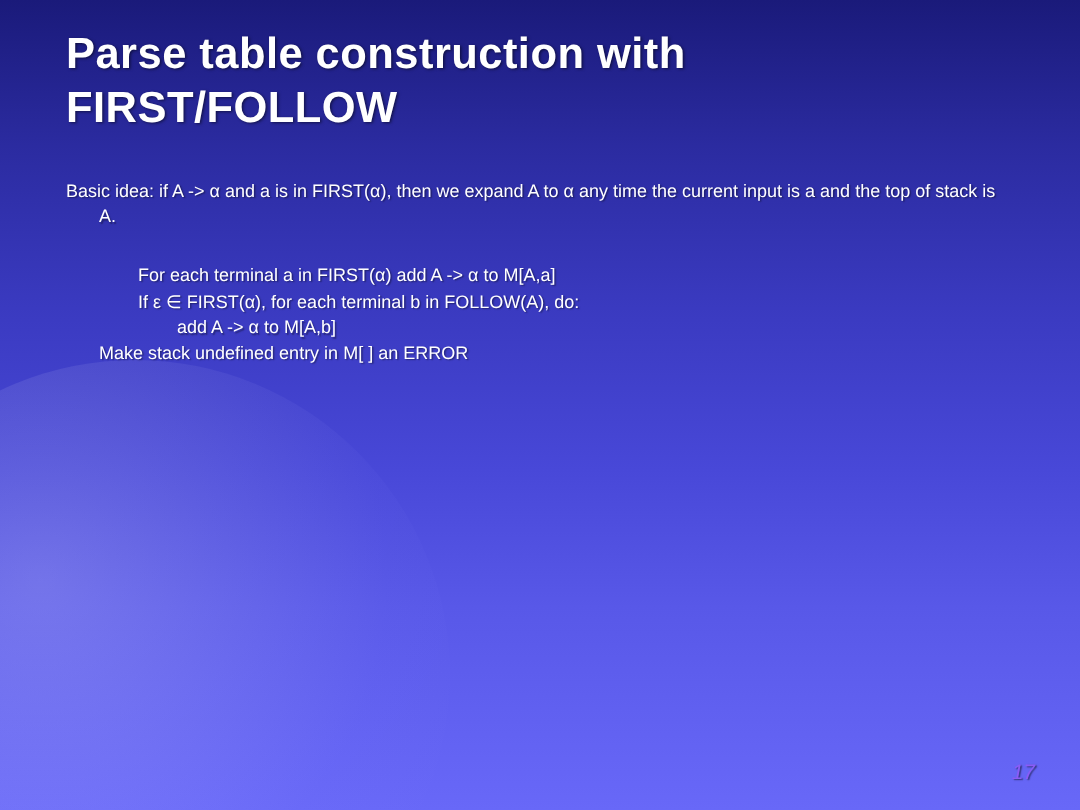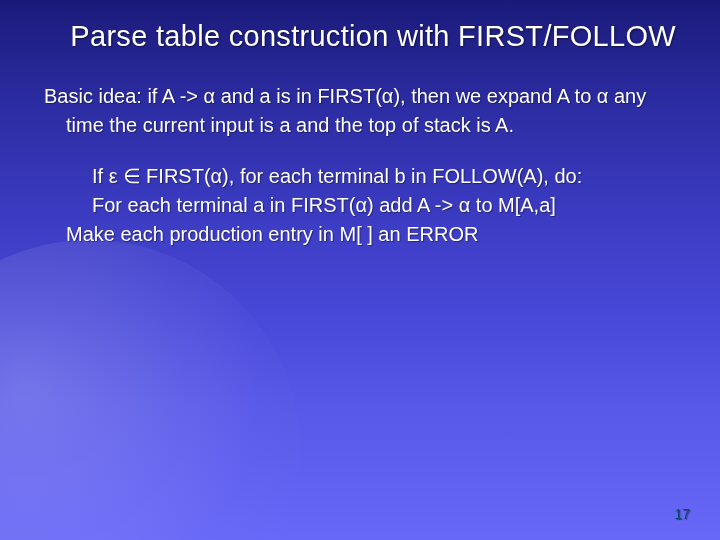--- a/index.html
+++ b/index.html
@@ -12,52 +12,54 @@
   position:relative;
 }
 .bg-blob{
   position:absolute;left:-120px;bottom:-120px;width:420px;height:420px;
   background:radial-gradient(circle at 35% 35%,rgba(255,255,255,0.18),rgba(140,140,255,0.05) 60%,transparent 80%);
   border-radius:50%;
   pointer-events:none;
 }
 .slide{position:relative;width:100%;height:100%;box-sizing:border-box;padding:18px 44px 24px 44px}
 .title{
-  color:#fff;font-size:29px;line-height:1.25;text-align:right;
-  margin:0 0 28px 0;font-weight:400;letter-spacing:0.3px;
+  color:#fff;font-size:29px;line-height:1.25;text-align:left;
+  margin:0 0 28px 0;font-weight:700;letter-spacing:0.3px;
   text-shadow:1px 1px 2px rgba(0,0,0,0.5);
 }
-.body{font-size:20px;line-height:1.45;text-shadow:1px 1px 1px rgba(0,0,0,0.4)}
+.body{font-size:12px;line-height:1.45;text-shadow:1px 1px 1px rgba(0,0,0,0.4)}
 .para{margin:0 0 22px 0}
 .hang{padding-left:22px;text-indent:-22px}
 .indent1{padding-left:22px}
 .indent2{padding-left:48px}
 .indent3{padding-left:74px}
 .pagenum{
   position:absolute;right:30px;bottom:18px;
-  color:#0c4a6e;font-size:14px;
+  color:#8b5cf6;font-size:14px;
   text-shadow:1px 1px 1px rgba(0,0,0,0.5);
+  font-style:italic;
 }
 </style>
 </head>
 <body>
 
 <div class="bg-blob"></div>
 
 <div class="slide">
 
   <h1 class="title">Parse table construction with FIRST/FOLLOW</h1>
 
   <div class="body">
 
     <p class="para hang">Basic idea: if A -&gt; α and a is in FIRST(α), then we expand A to α any time the current input is a and the top of stack is A.</p>
 
     <div class="para">
+      <div class="indent2">For each terminal a in FIRST(α) add A -&gt; α to M[A,a]</div>
       <div class="indent2">If ε ∈ FIRST(α), for each terminal b in FOLLOW(A), do:</div>
-      <div class="indent2">For each terminal a in FIRST(α) add A -&gt; α to M[A,a]</div>
-      <div class="indent1">Make each production entry in M[ ] an ERROR</div>
+      <div class="indent3">add A -&gt; α to M[A,b]</div>
+      <div class="indent1">Make stack undefined entry in M[ ] an ERROR</div>
     </div>
 
   </div>
 
   <div class="pagenum">17</div>
 
 </div>
 
 </body></html>

